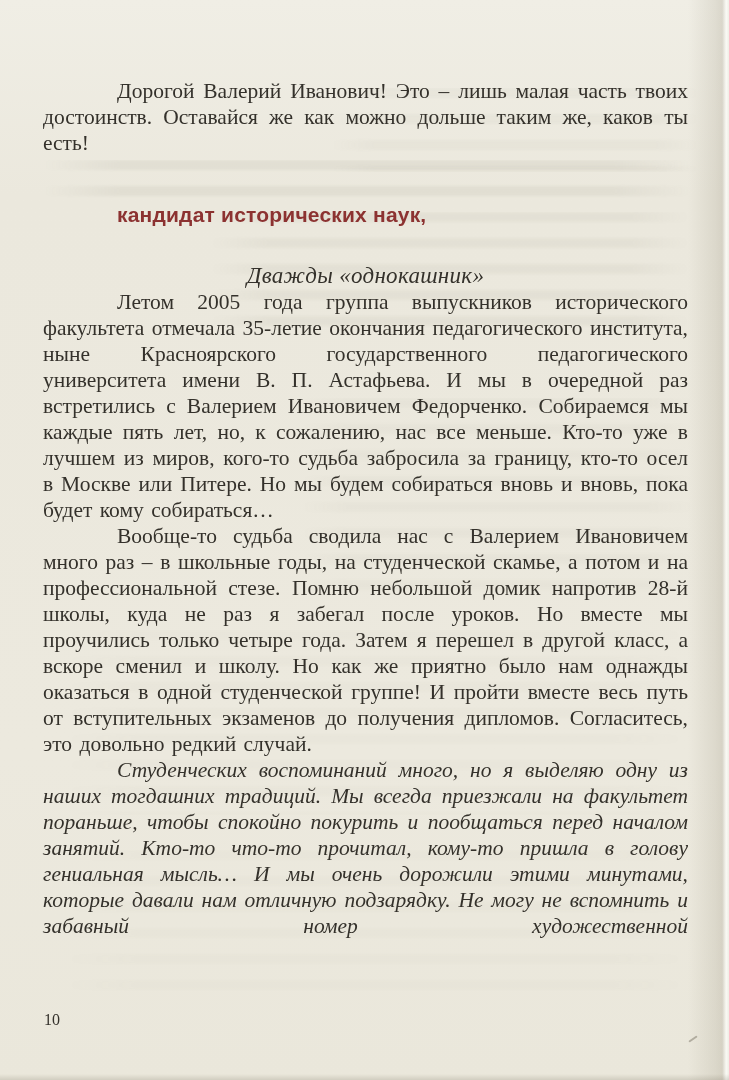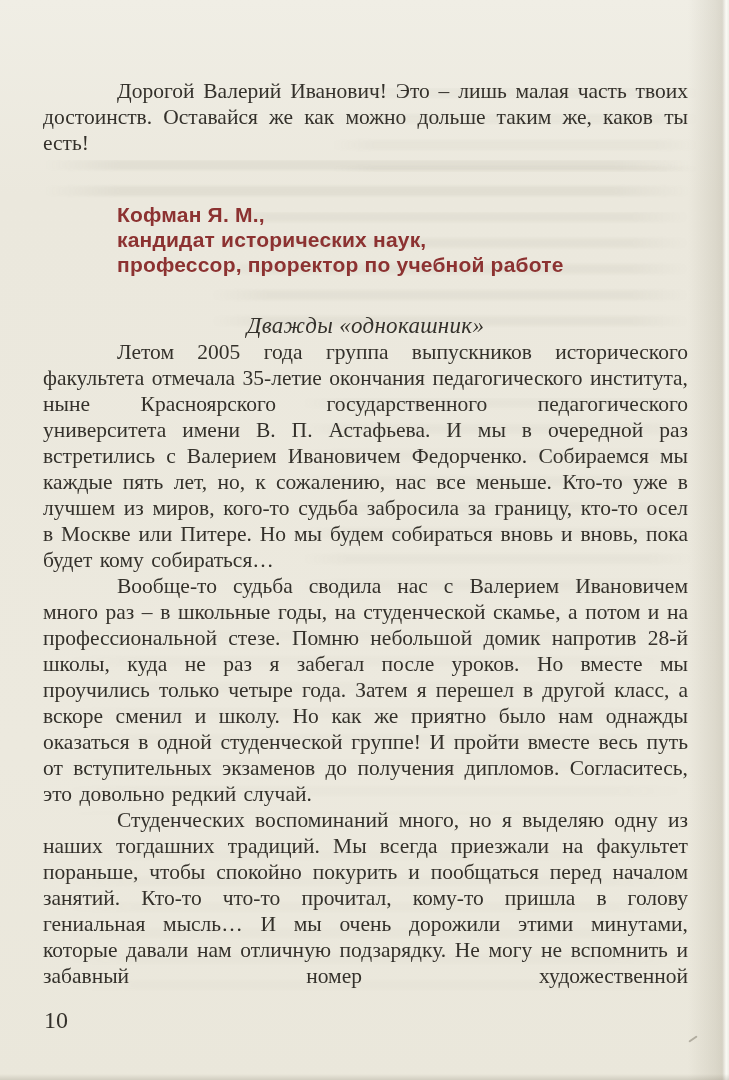--- a/index.html
+++ b/index.html
@@ -93,49 +93,47 @@
   }
   .body-par {
     margin: 0;
     font-size: 21.5px;
     line-height: 26px;
     text-align: justify;
     text-indent: 74px;
     word-spacing: 2px;
   }
   .body-par.first { margin-top: 0; }
-  .body-par.runs-over { text-align-last: justify; }
+  .body-par.runs-over { text-align-last: justify; font-style: italic; }
   .page-number {
     position: absolute;
     left: 44px;
     top: 1008px;
-    font-size: 24px;
+    font-size: 16px;
     line-height: 24px;
   }
 </style>
 </head>
 <body>
 
 <div class="scan">
 
   <div class="ghost g1"></div>
   <div class="ghost g2"></div>
   <div class="ghost g3"></div>
   <div class="ghost g4"></div>
   <div class="ghost g5"></div>
   <div class="ghost g6"></div>
 
   <div class="text-block">
 
     <p class="dedication">Дорогой Валерий Иванович! Это – лишь малая часть твоих достоинств. Оставайся же как можно дольше таким же, каков ты есть!</p>
 
     <div class="attribution">
-      <div>Кофман Я. М.,</div>
       <div>кандидат исторических наук,</div>
-      <div>профессор, проректор по учебной работе</div>
     </div>
 
     <h2 class="section-title">Дважды «однокашник»</h2>
 
     <p class="body-par first">Летом 2005 года группа выпускников исторического факультета отмечала 35-летие окончания педагогического института, ныне Красноярского государственного педагогического университета имени В. П. Астафьева. И мы в очередной раз встретились с Валерием Ивановичем Федорченко. Собираемся мы каждые пять лет, но, к сожалению, нас все меньше. Кто-то уже в лучшем из миров, кого-то судьба забросила за границу, кто-то осел в Москве или Питере. Но мы будем собираться вновь и вновь, пока будет кому собираться…</p>
 
     <p class="body-par">Вообще-то судьба сводила нас с Валерием Ивановичем много раз – в школьные годы, на студенческой скамье, а потом и на профессиональной стезе. Помню небольшой домик напротив 28-й школы, куда не раз я забегал после уроков. Но вместе мы проучились только четыре года. Затем я перешел в другой класс, а вскоре сменил и школу. Но как же приятно было нам однажды оказаться в одной студенческой группе! И пройти вместе весь путь от вступительных экзаменов до получения дипломов. Согласитесь, это довольно редкий случай.</p>
 
     <p class="body-par runs-over">Студенческих воспоминаний много, но я выделяю одну из наших тогдашних традиций. Мы всегда приезжали на факультет пораньше, чтобы спокойно покурить и пообщаться перед началом занятий. Кто-то что-то прочитал, кому-то пришла в голову гениальная мысль… И мы очень дорожили этими минутами, которые давали нам отличную подзарядку. Не могу не вспомнить и забавный номер художественной</p>
 

